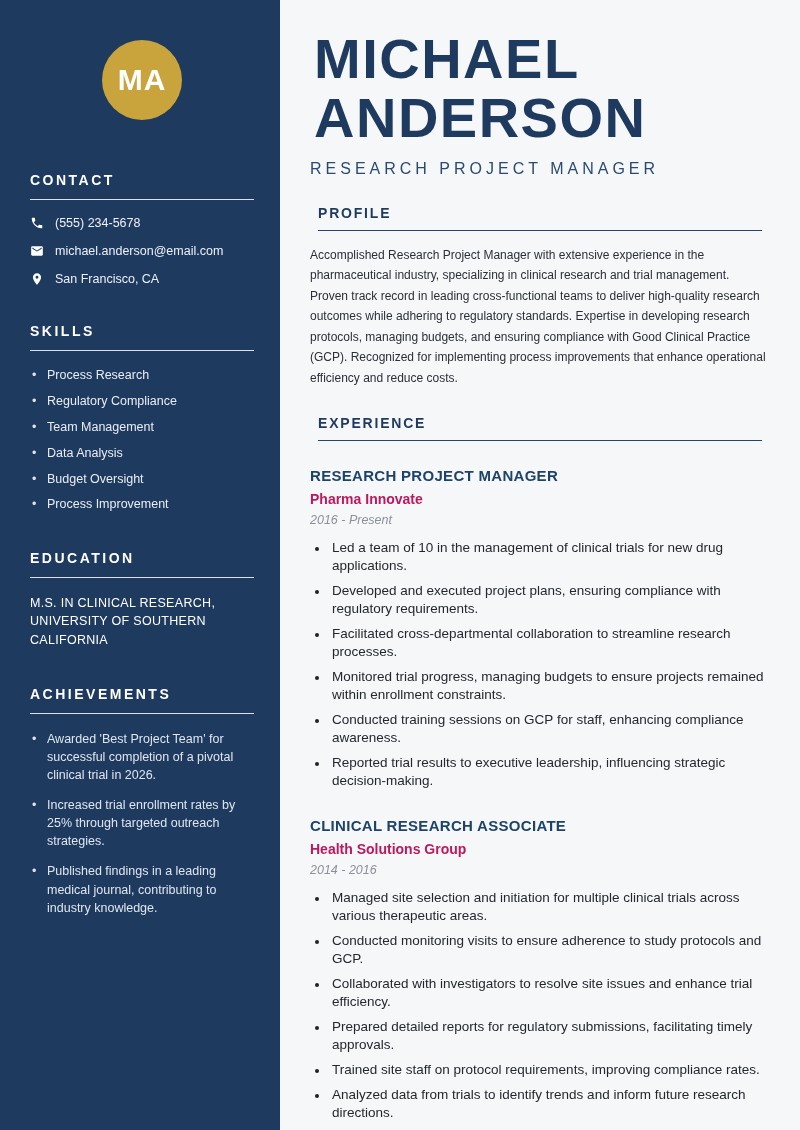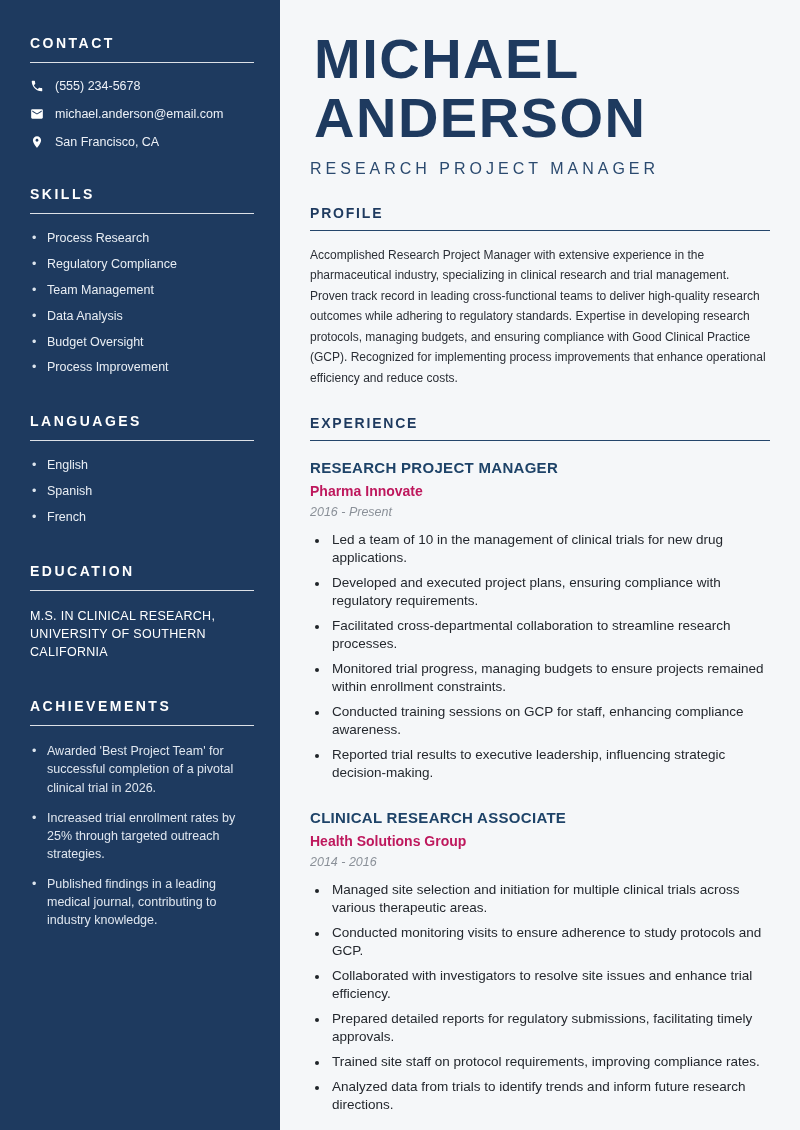--- a/index.html
+++ b/index.html
@@ -54,21 +54,21 @@
     color: #1E3A5F; font-size: 56px; font-weight: 800; letter-spacing: 1.5px;
     line-height: 1.05;
   }
   .role {
     color: #2B4A6F; font-size: 16px; font-weight: 500;
     letter-spacing: 4px; margin: 0 0 27px 0;
   }
   .main-section { margin-bottom: 27px; }
   .main-title {
     color: #1E3A5F; font-size: 14px; font-weight: 700; letter-spacing: 1.8px;
-    margin: 0; padding-bottom: 9px; border-bottom: 1.5px solid #24466B;
+    margin: 8px; padding-bottom: 9px; border-bottom: 1.5px solid #24466B;
   }
   .profile-text {
     margin: 14px 0 0 0;
     font-size: 12px; line-height: 20.5px; color: #2B2F36;
   }
   .jobs { padding-top: 18px; }
   .job { margin-bottom: 27px; }
   .job:last-child { margin-bottom: 0; }
   .job-title { margin: 0 0 7px 0; color: #1E4368; font-size: 15px; font-weight: 700; letter-spacing: 0.3px; }
   .company { margin: 0 0 6px 0; font-size: 14px; font-weight: 700; color: #be185d; }
@@ -77,20 +77,23 @@
   .job-bullets li { margin-bottom: 7px; line-height: 18px; padding-left: 3px; }
   .job-bullets li::marker { color: #1F2429; font-size: 12px; }
 </style>
 </head>
 <body>
 
 <div class="page">
 
   <aside class="sidebar">
 
+    <div class="avatar">
+      <span>MA</span>
+    </div>
 
     <section class="side-section">
       <h2 class="side-title">CONTACT</h2>
       <div class="side-body">
         <div class="contact-row">
           <span class="cicon">
             <svg viewBox="0 0 24 24">
                 <path d="M6.62 10.79c1.44 2.83 3.76 5.14 6.59 6.59l2.2-2.2c.27-.27.67-.36 1.02-.24 1.12.37 2.33.57 3.57.57.55 0 1 .45 1 1V20c0 .55-.45 1-1 1-9.39 0-17-7.61-17-17 0-.55.45-1 1-1h3.5c.55 0 1 .45 1 1 0 1.25.2 2.45.57 3.57.11.35.03.74-.25 1.02l-2.2 2.2z"></path>
               </svg>
           </span>
@@ -123,31 +126,20 @@
         <li>Process Research</li>
             <li>Regulatory Compliance</li>
             <li>Team Management</li>
             <li>Data Analysis</li>
             <li>Budget Oversight</li>
             <li>Process Improvement</li>
           </ul>
       </div>
     </section>
 
-    <section class="side-section">
-      <h2 class="side-title">LANGUAGES</h2>
-      <div class="side-body">
-        <ul class="side-list">
-
-        <li>English</li>
-            <li>Spanish</li>
-            <li>French</li>
-          </ul>
-      </div>
-    </section>
 
     <section class="side-section">
       <h2 class="side-title">EDUCATION</h2>
       <div class="side-body">
         <p class="degree">M.S. IN CLINICAL RESEARCH, UNIVERSITY OF SOUTHERN CALIFORNIA</p>
       </div>
     </section>
 
     <section class="side-section">
       <h2 class="side-title">ACHIEVEMENTS</h2>

